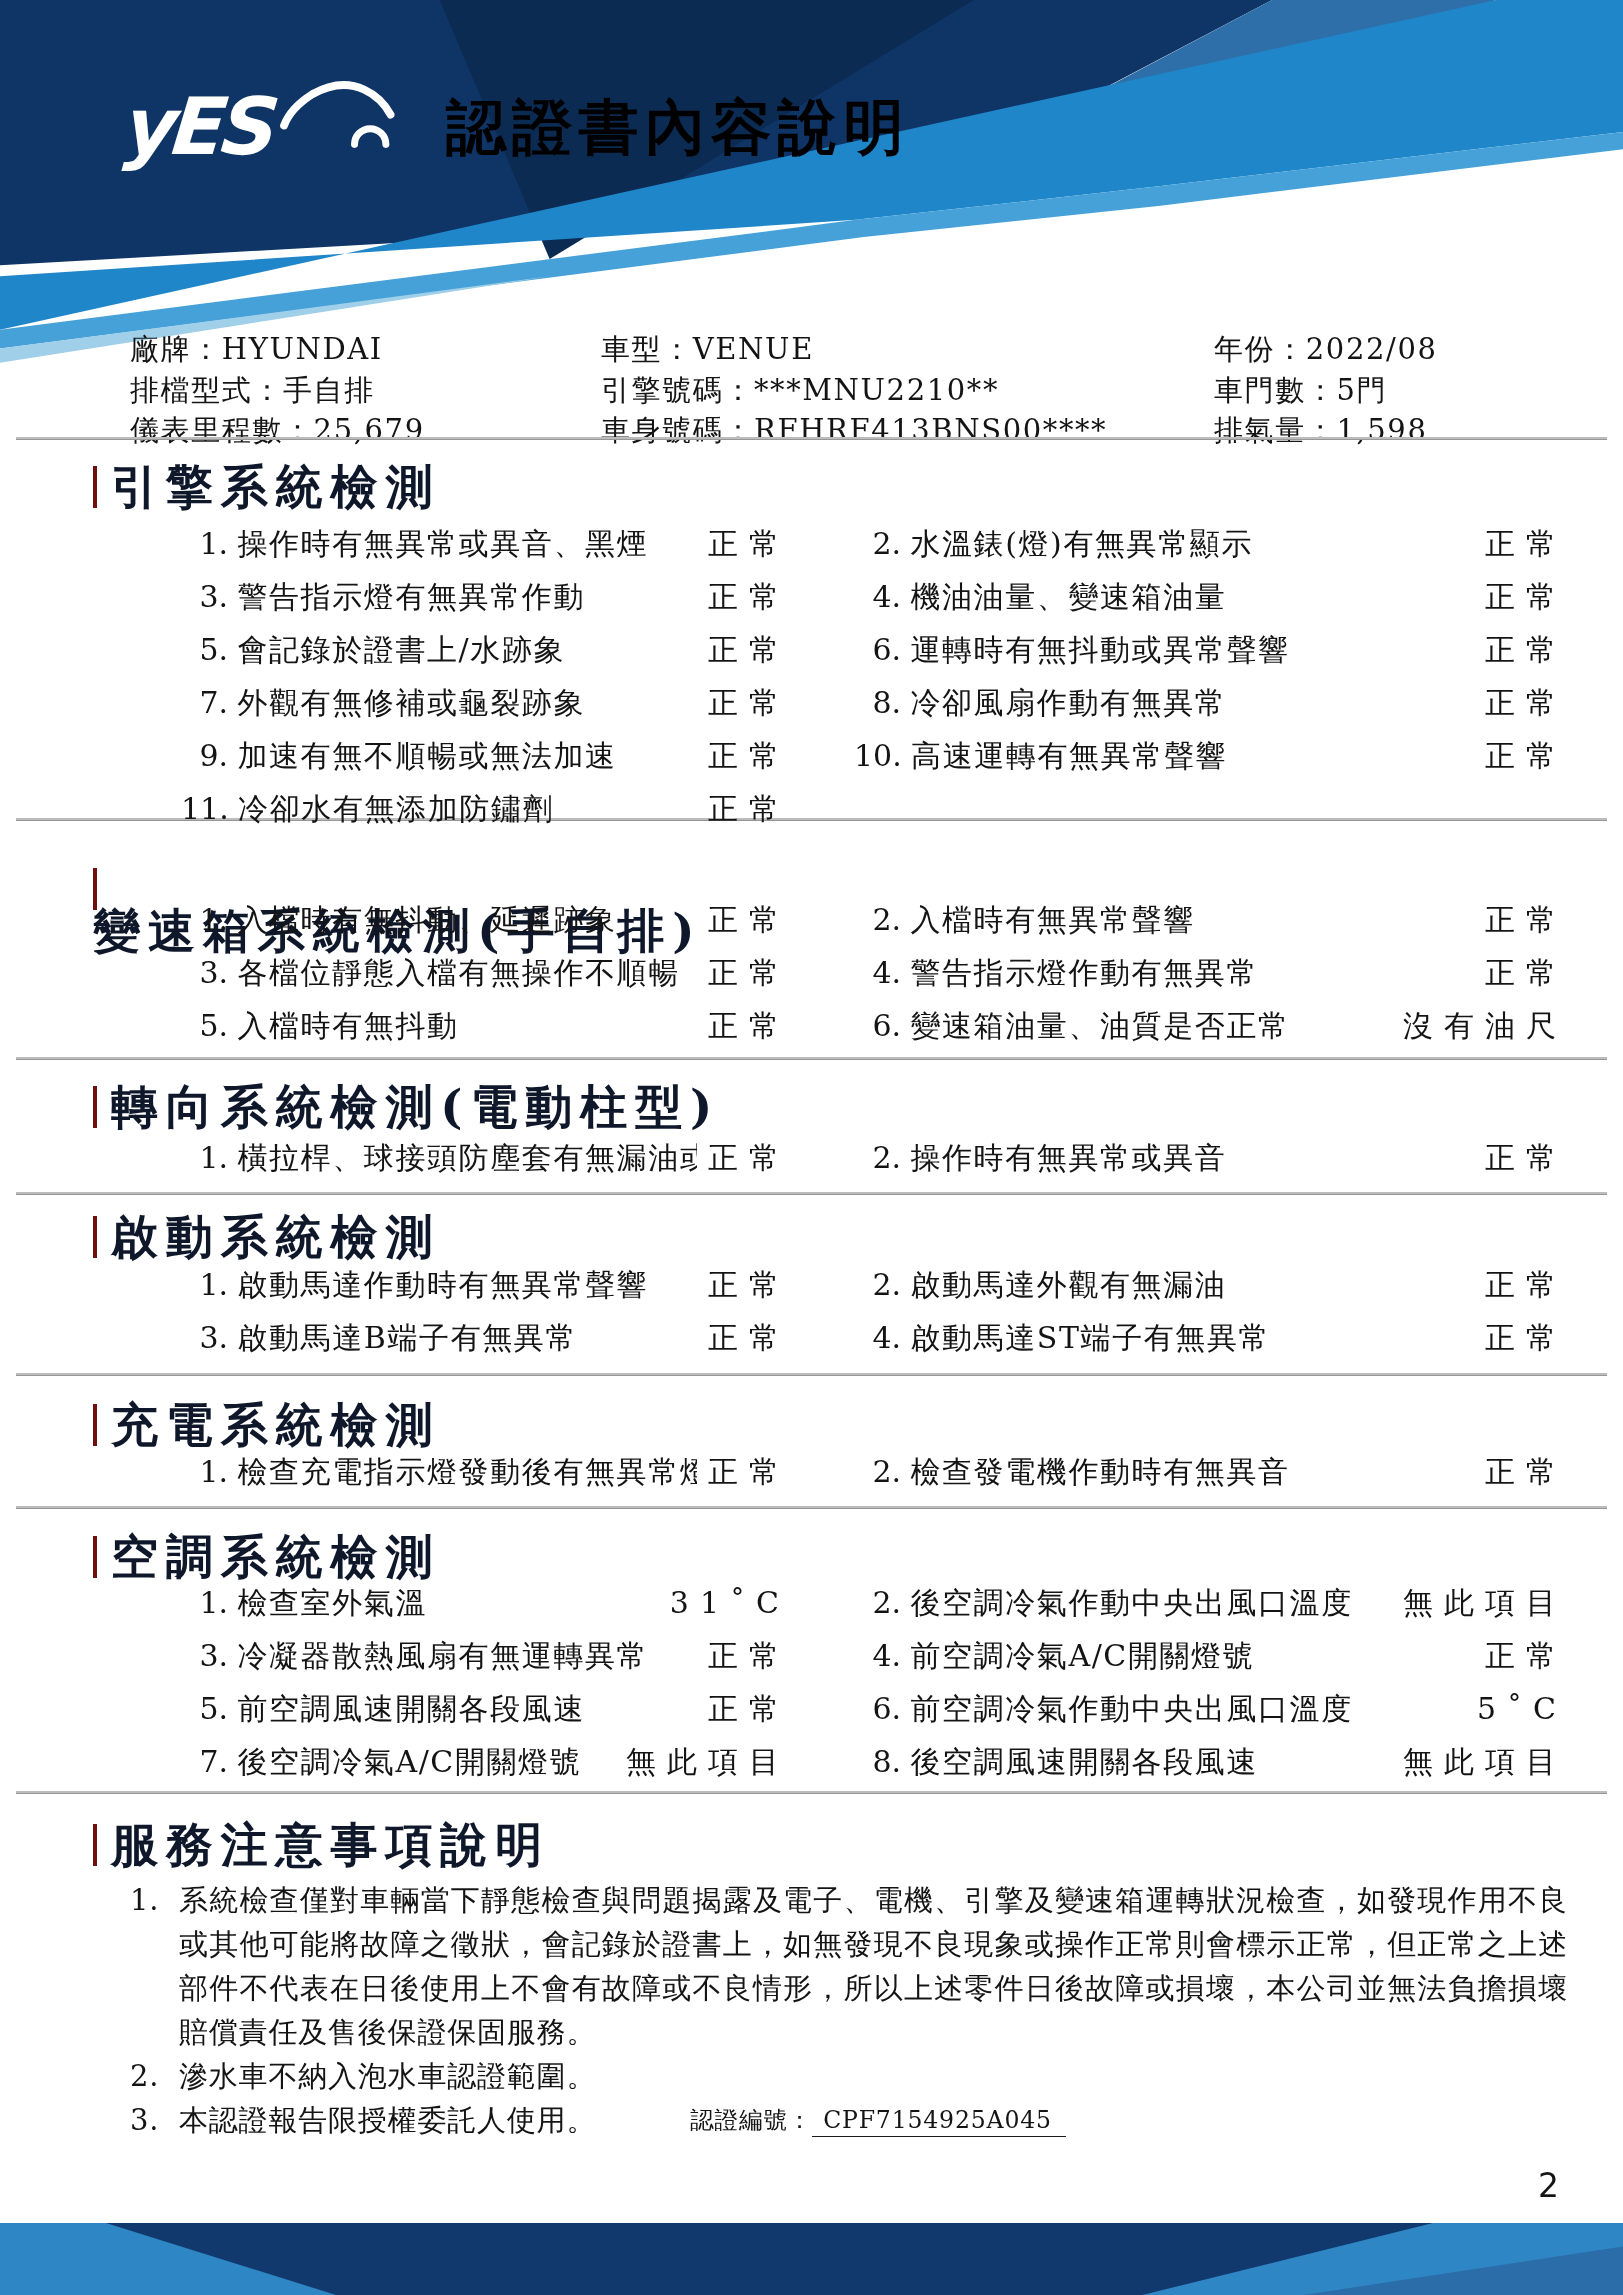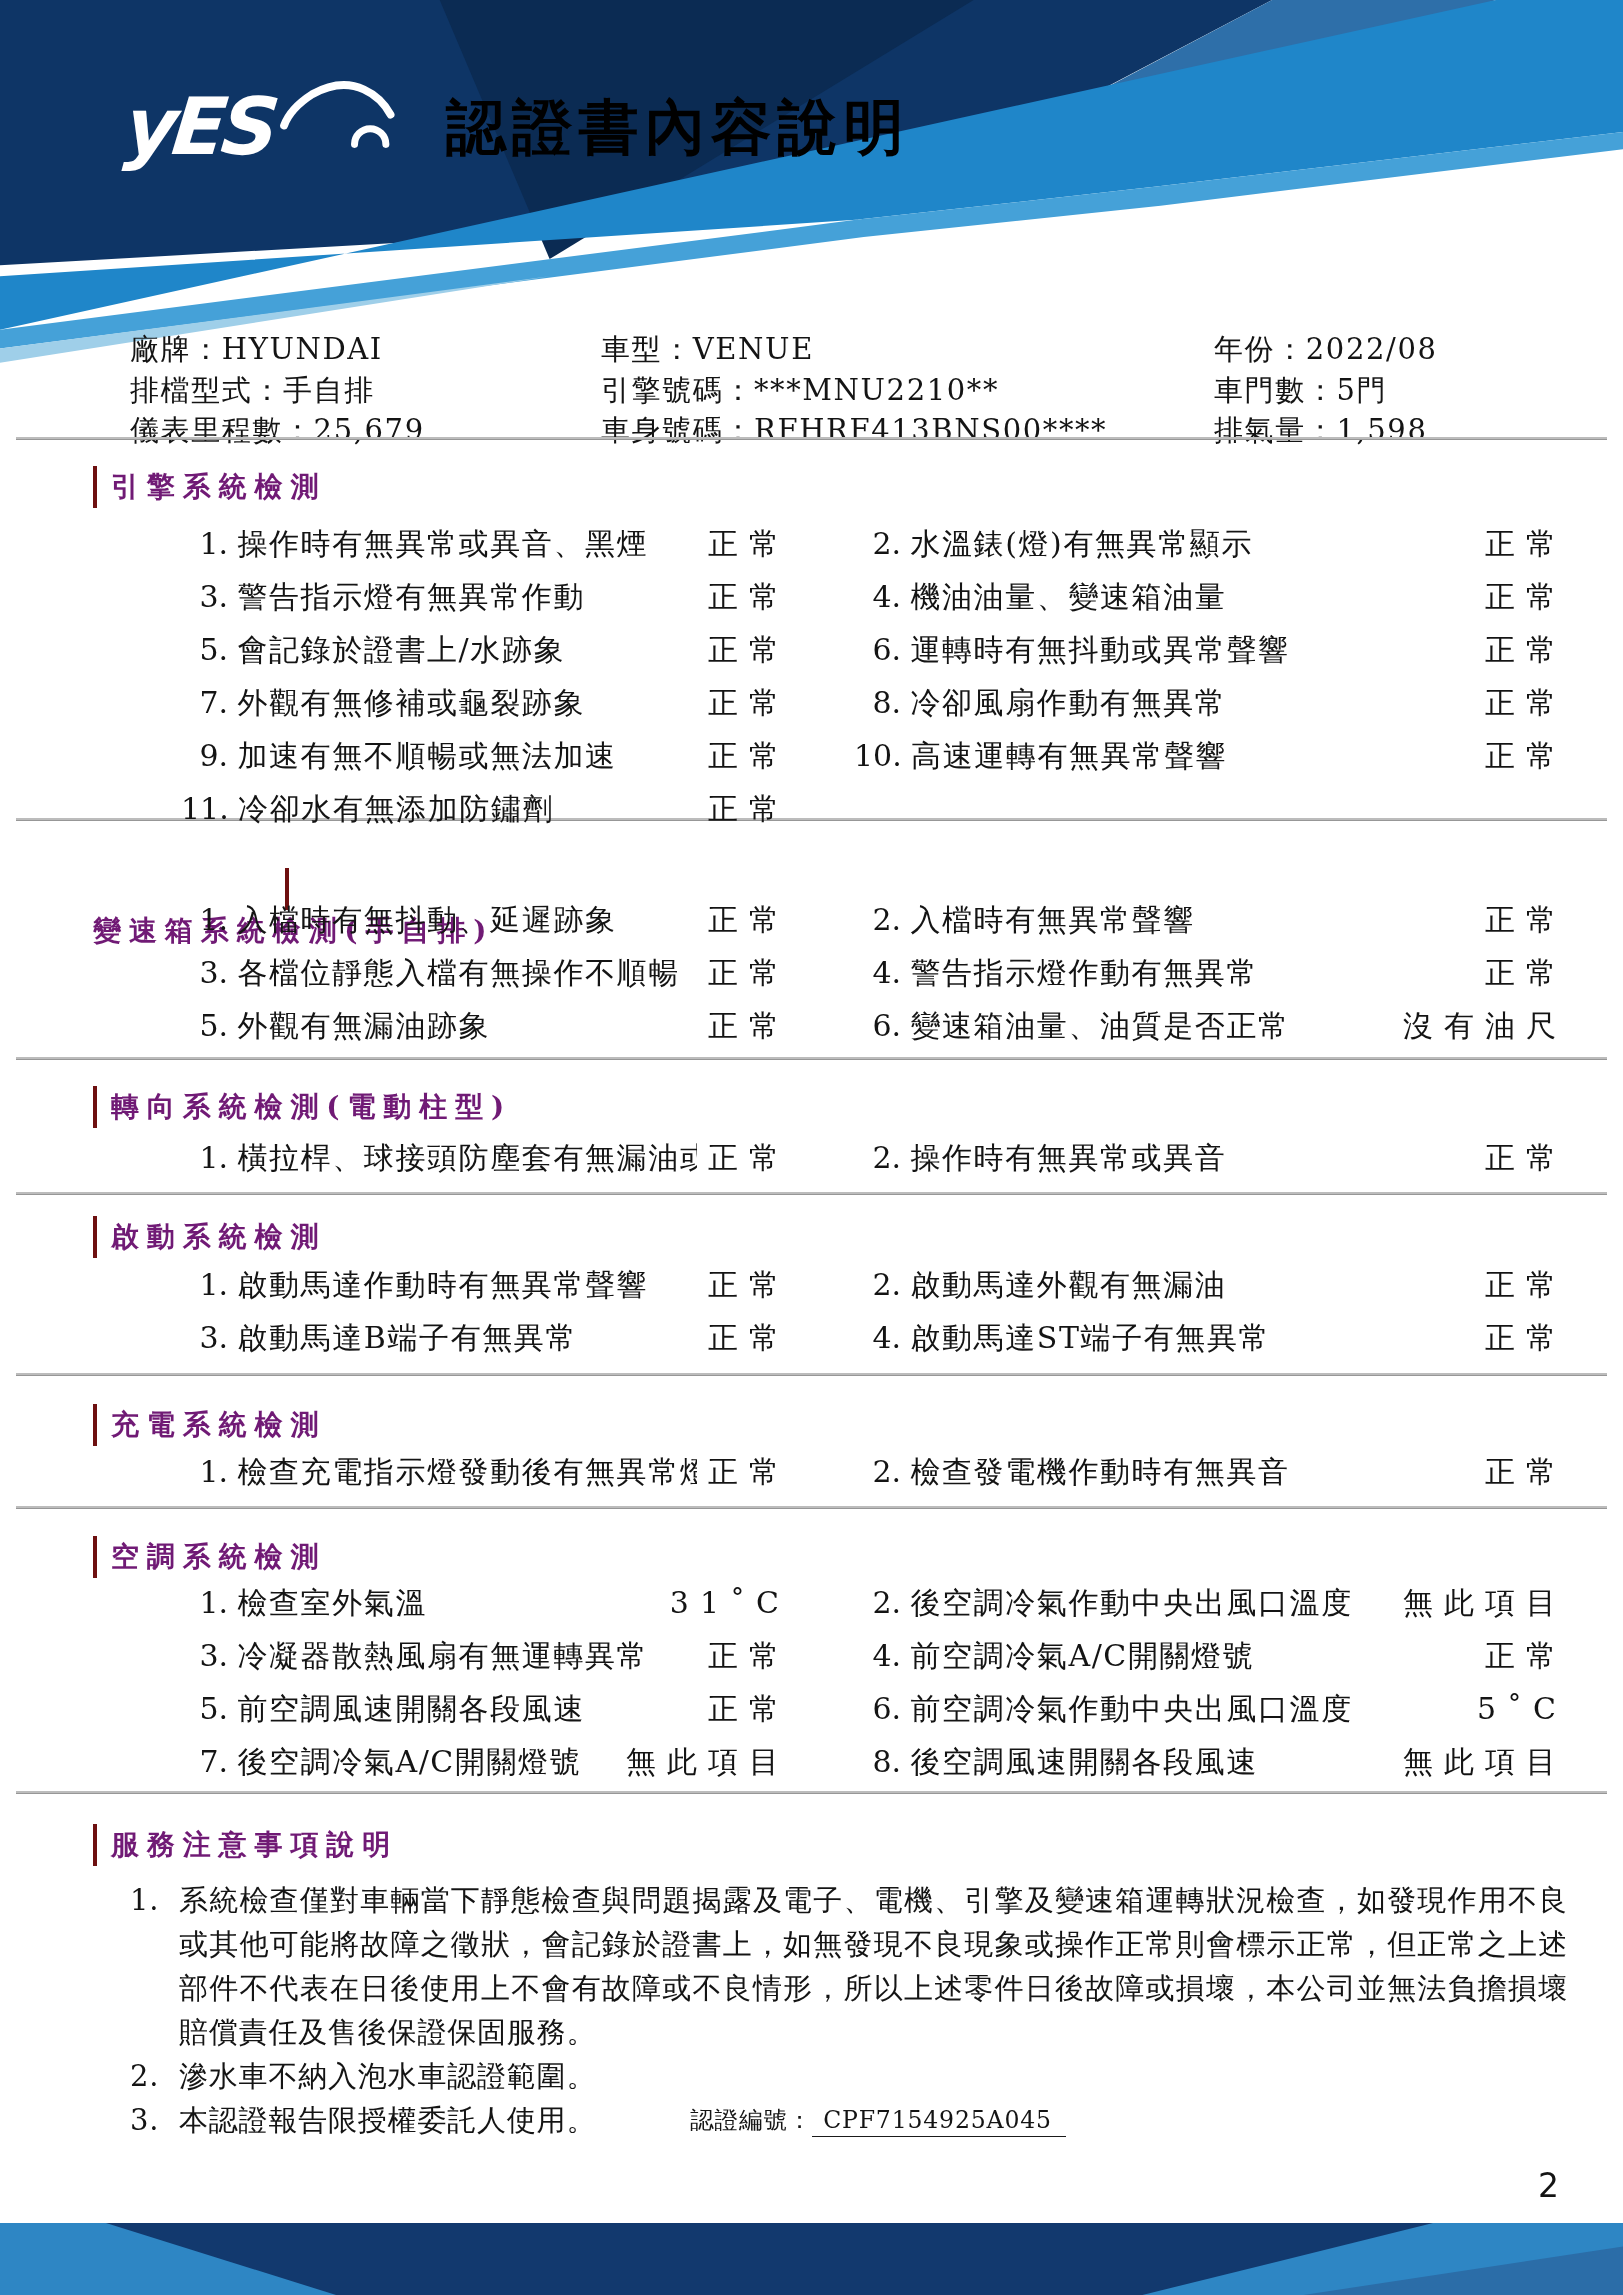--- a/index.html
+++ b/index.html
@@ -16,22 +16,22 @@
   .car-swoosh{margin-left:4.7px;margin-top:-11px;}
   .page-title{font-family:"DejaVu Sans","Liberation Sans",sans-serif;font-weight:bold;color:#000000;
               font-size:60px;line-height:79px;letter-spacing:6.3px;margin-left:41px;white-space:nowrap;}
   
   .info{position:absolute;top:330px;left:130px;right:67px;display:grid;
         grid-template-columns:471px 613px 1fr;row-gap:1.6px;font-size:29px;line-height:39px;}
   .info .cell{white-space:nowrap;letter-spacing:1.6px;}
   
   .rule{position:absolute;left:15.7px;right:15.7px;height:2.4px;background:#bcbcbc;border-bottom:1.6px solid #979797;}
   
-  .sec-title{position:absolute;left:93px;display:flex;align-items:center;width:fit-content;
-             color:#701a75;font-weight:bold;font-size:28px;line-height:42px;letter-spacing:7.9px;white-space:nowrap;}
+  .sec-title{position:absolute;left:93px;display:flex;align-items:flex-start;width:fit-content;
+             color:#0f172a;font-weight:bold;font-size:47px;line-height:42px;letter-spacing:7.9px;white-space:nowrap;}
   .sec-title .bar{width:3.9px;height:42px;background:#6E1010;margin-right:14px;flex:none;}
   .items{position:absolute;left:181px;right:67px;display:grid;
          grid-template-columns:598px 1fr;column-gap:75px;grid-auto-rows:53px;}
   .item{display:flex;align-items:flex-start;font-size:30px;line-height:38px;white-space:nowrap;}
   .item .no{min-width:47px;text-align:right;padding-right:9.4px;flex:none;}
   .item .txt{flex:1;letter-spacing:1.6px;overflow:hidden;}
   .item .res{margin-left:11px;letter-spacing:11px;margin-right:-11px;text-align:right;flex:none;}
   
   .notes-list{position:absolute;top:1878px;left:130px;right:55px;font-size:29px;line-height:44px;}
   .note{display:flex;align-items:flex-start;letter-spacing:0.8px;}
@@ -169,21 +169,21 @@
           <span class="txt">各檔位靜態入檔有無操作不順暢</span>
           <span class="res">正常</span>
         </div>
         <div class="item">
           <span class="no">4.</span>
           <span class="txt">警告指示燈作動有無異常</span>
           <span class="res">正常</span>
         </div>
         <div class="item">
           <span class="no">5.</span>
-          <span class="txt">外觀有無漏油跡象</span>
+          <span class="txt">入檔時有無抖動</span>
           <span class="res">正常</span>
         </div>
         <div class="item">
           <span class="no">6.</span>
           <span class="txt">變速箱油量、油質是否正常</span>
           <span class="res">沒有油尺</span>
         </div>
       </div>
       <div class="sec-title" style="top: 1086px;">
         <span class="bar"></span>

